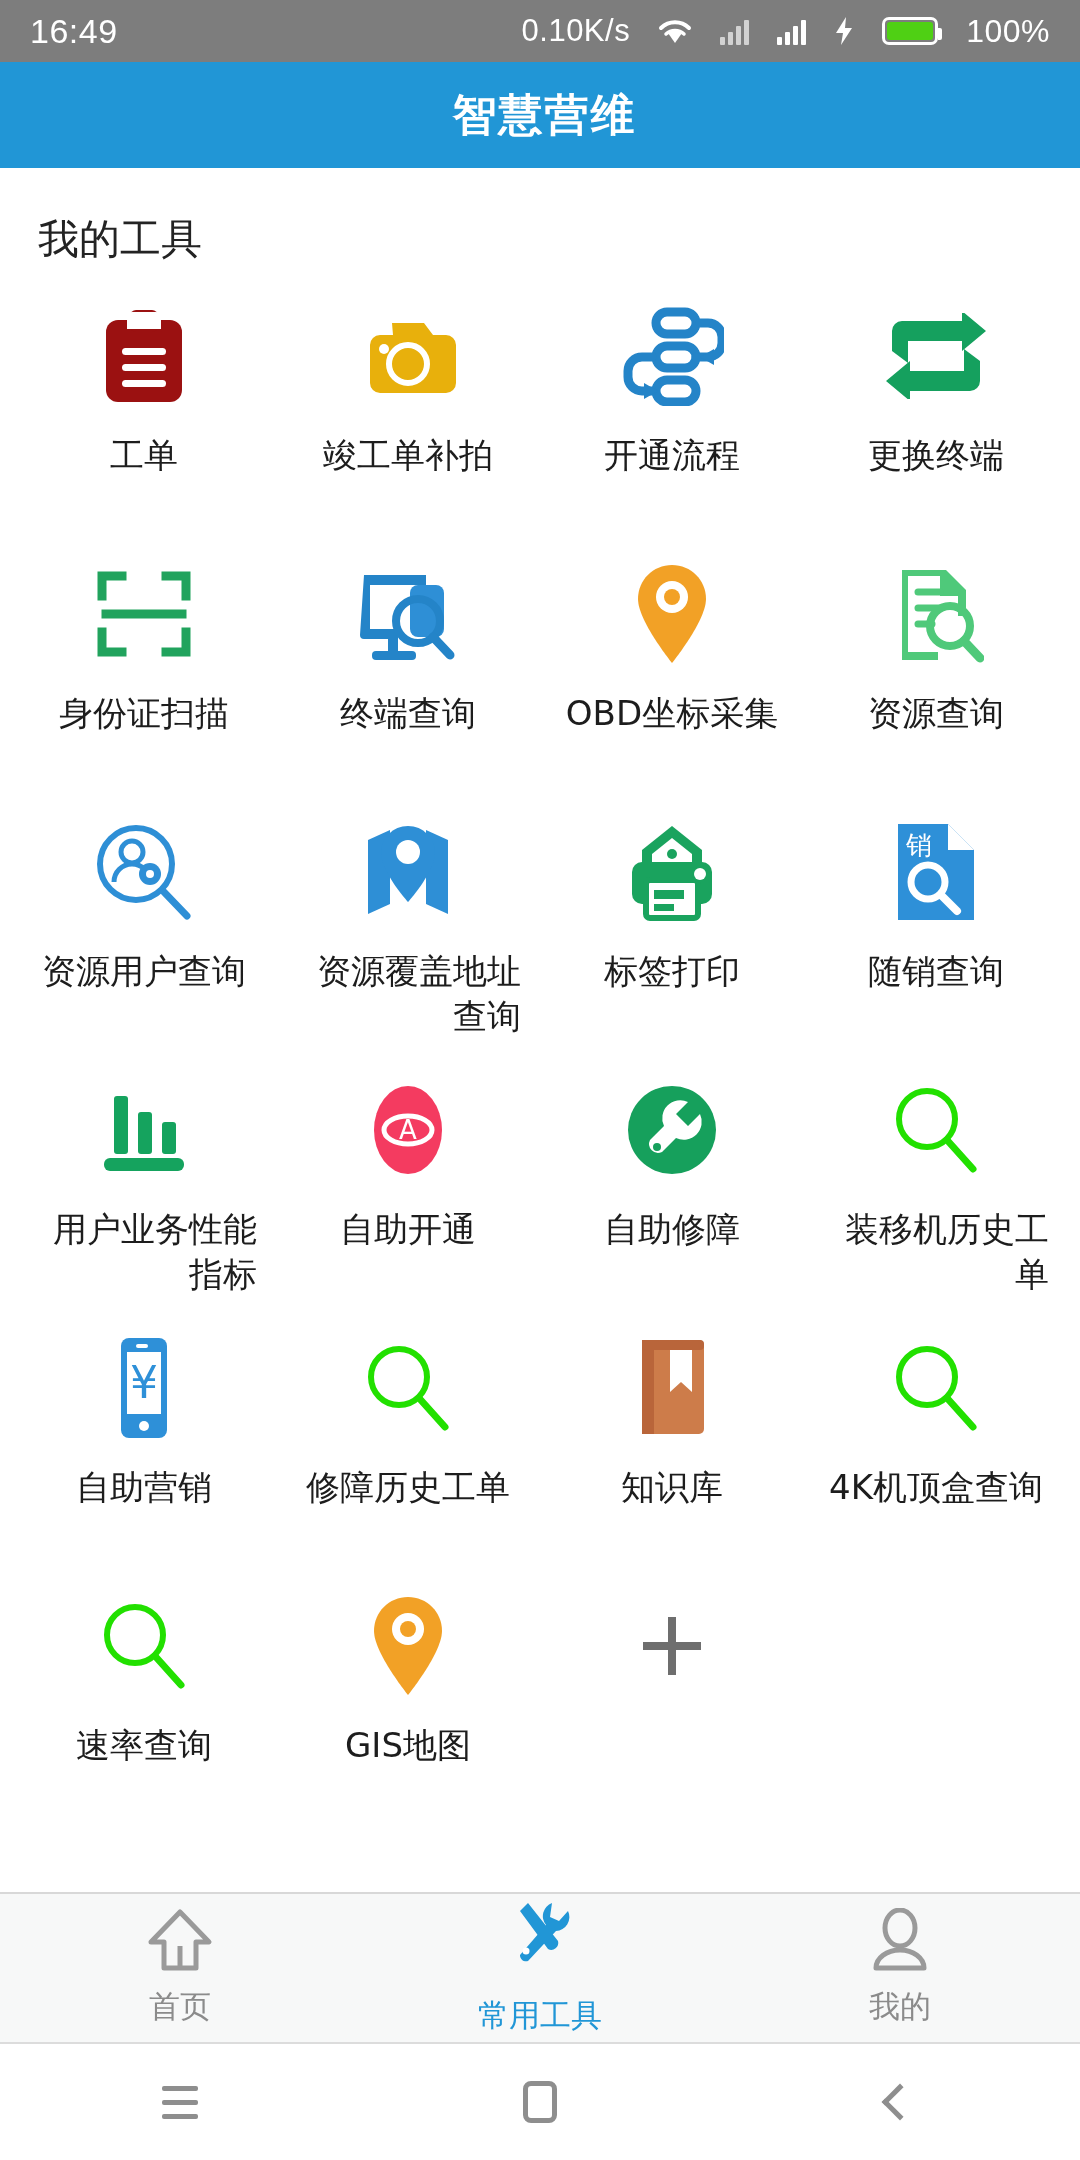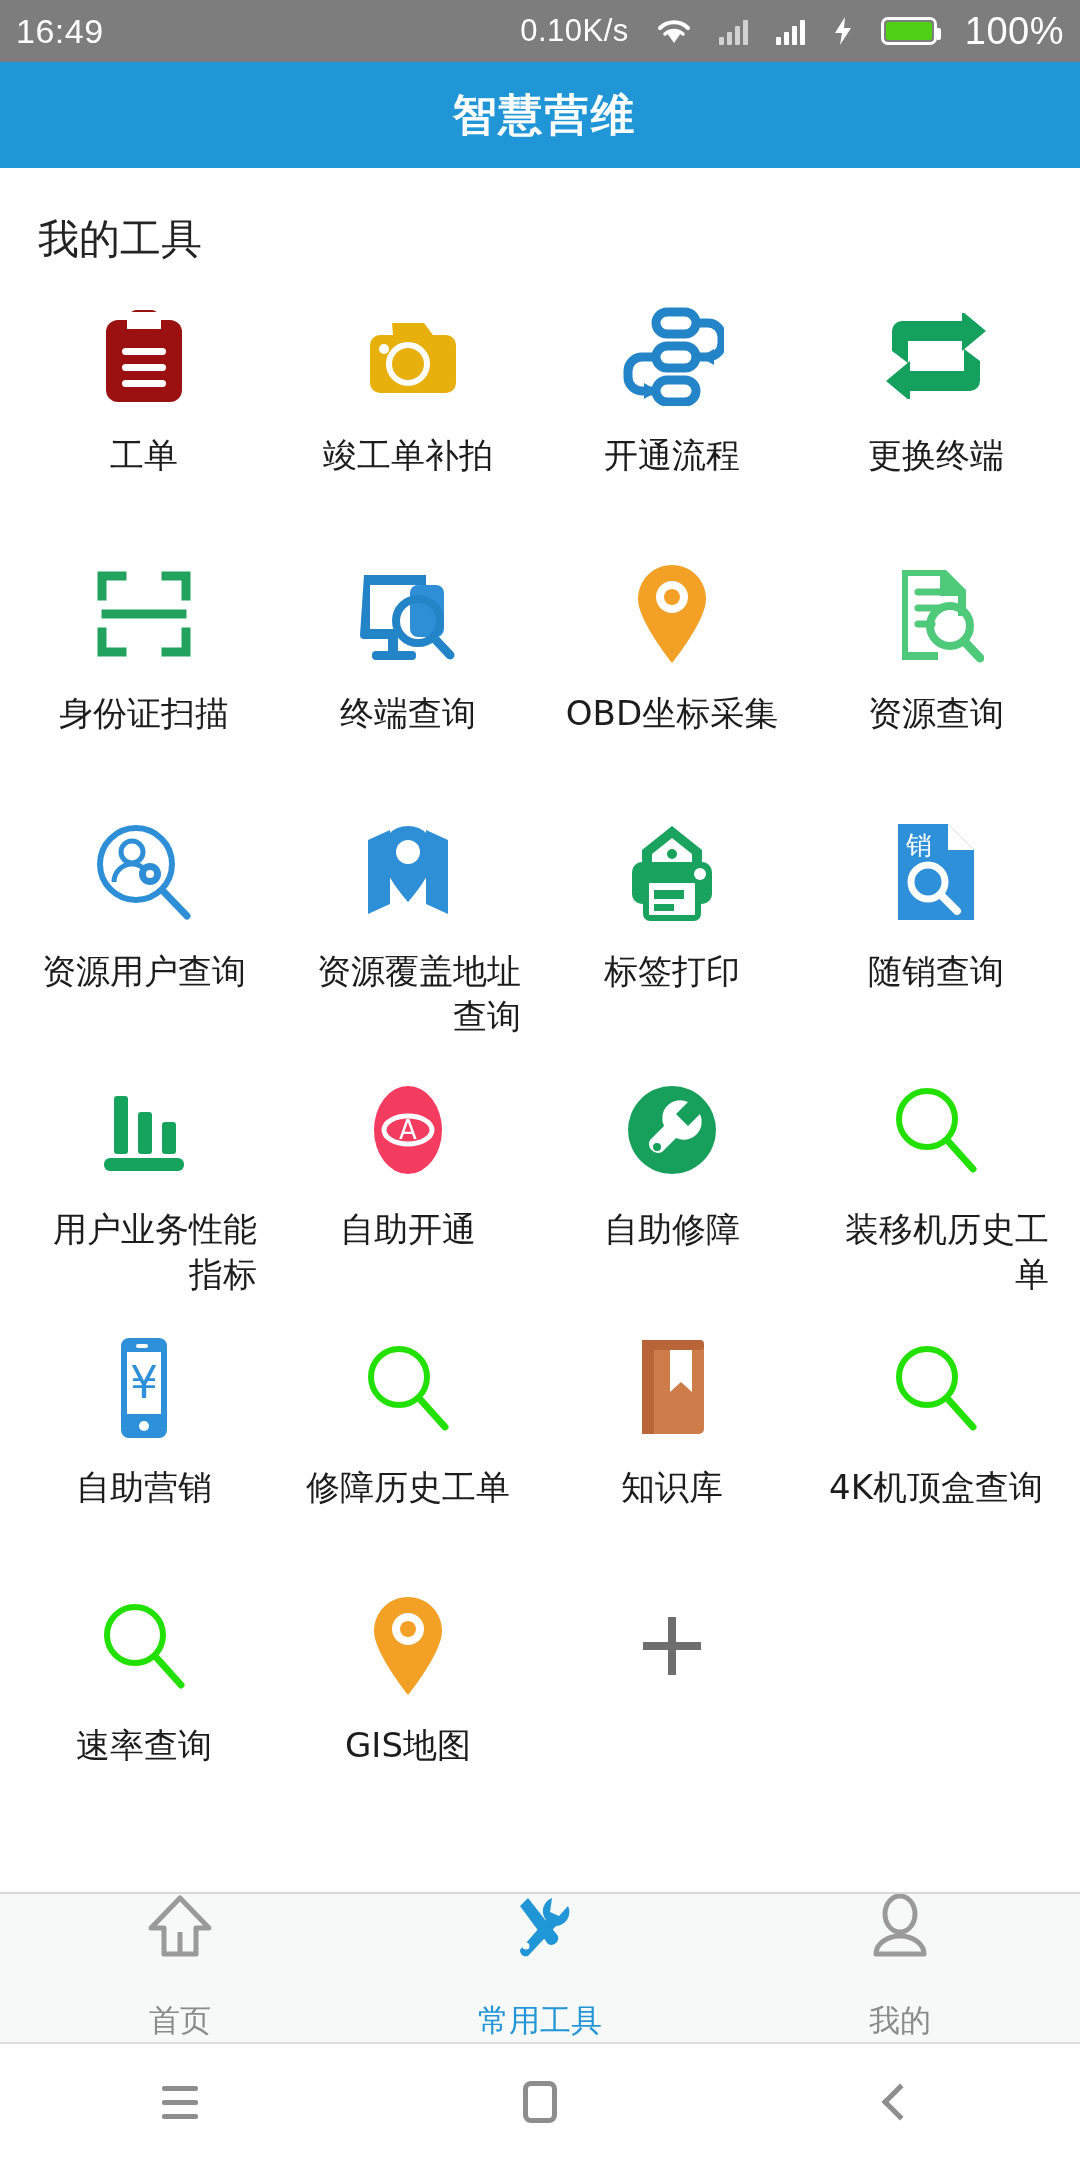--- a/index.html
+++ b/index.html
@@ -7,21 +7,21 @@
     width:1080px; height:2160px;
     background:#ffffff;
     font-family:"Liberation Sans","DejaVu Sans",sans-serif;
     overflow:hidden;
   }
   .phone { width:1080px; height:2160px; display:flex; flex-direction:column; position:relative; }
 
   
   .statusbar {
     height:62px; background:#7d7d7d; color:#ffffff;
-    display:flex; align-items:center; padding:0 16px;
+    display:flex; align-items:center; padding:0 30px;
     font-size:34px; letter-spacing:0.5px; flex:0 0 62px;
   }
   .sb-time { font-size:34px; }
   .sb-right { margin-left:auto; display:flex; align-items:center; gap:28px;text-align:right; }
   .sb-speed { font-size:31px; }
   .sb-icon { display:flex; align-items:flex-end; }
   .bars { display:flex; align-items:flex-end; gap:3px; height:28px; }
   .bars i { display:block; width:5px; background:#ffffff; border-radius:1px; }
   .bars i:nth-child(1){height:8px}
   .bars i:nth-child(2){height:13px}
@@ -30,21 +30,21 @@
   .bars.dim i { background:#d2d2d2; }
   .battery {
     width:56px; height:28px; border:3px solid #ffffff; border-radius:7px;
     position:relative; padding:2px; display:flex; align-items:center;
   }
   .battery::after{
     content:""; position:absolute; right:-7px; top:8px; width:4px; height:12px;
     background:#ffffff; border-radius:0 2px 2px 0;
   }
   .battery .lvl { height:100%; background:#4fd014; border-radius:3px; }
-  .sb-pct { font-size:38px; }
+  .sb-pct { font-size:32px; }
 
   
   .appbar {
     flex:0 0 106px; background:#2196d6; display:flex;
     align-items:center; justify-content:center;padding-left:9px;
   }
   .appbar .title {
     color:#ffffff; font-size:44px; font-weight:bold; letter-spacing:2px;
     font-family:"DejaVu Sans","Liberation Sans",sans-serif;
   }
@@ -68,21 +68,21 @@
     font-family:"DejaVu Sans","Liberation Sans",sans-serif;
   }
   .cell.add { justify-content:flex-start; }
   .plus { width:110px; height:110px; display:flex; align-items:center; justify-content:center; }
 
   
   .tabbar {
     flex:0 0 152px; background:#f7f8f8; border-top:2px solid #d8d8d8;
     border-bottom:2px solid #dcdcdc; display:flex;
   }
-  .tab { flex:1; display:flex; flex-direction:column; align-items:center; justify-content:space-between; gap:10px; }
+  .tab { flex:1; display:flex; flex-direction:column; align-items:center; justify-content:center; gap:10px; }
   .tab .tlbl { font-size:31px; color:#8b8b8b; font-family:"DejaVu Sans","Liberation Sans",sans-serif; }
   .tab.active .tlbl { color:#2196d6;margin-top:18px; }
 
   
   .navbar { flex:0 0 116px; background:#ffffff; display:flex; align-items:center; }
   .nav-btn { flex:1; display:flex; align-items:center; justify-content:center; }
   .hamb { display:flex; flex-direction:column; gap:9px; }
   .hamb i { display:block; width:36px; height:5px; background:#8e8e8e; border-radius:2px; }
   .sq { width:34px; height:42px; border:5px solid #8e8e8e; border-radius:8px; }
   .chev {

